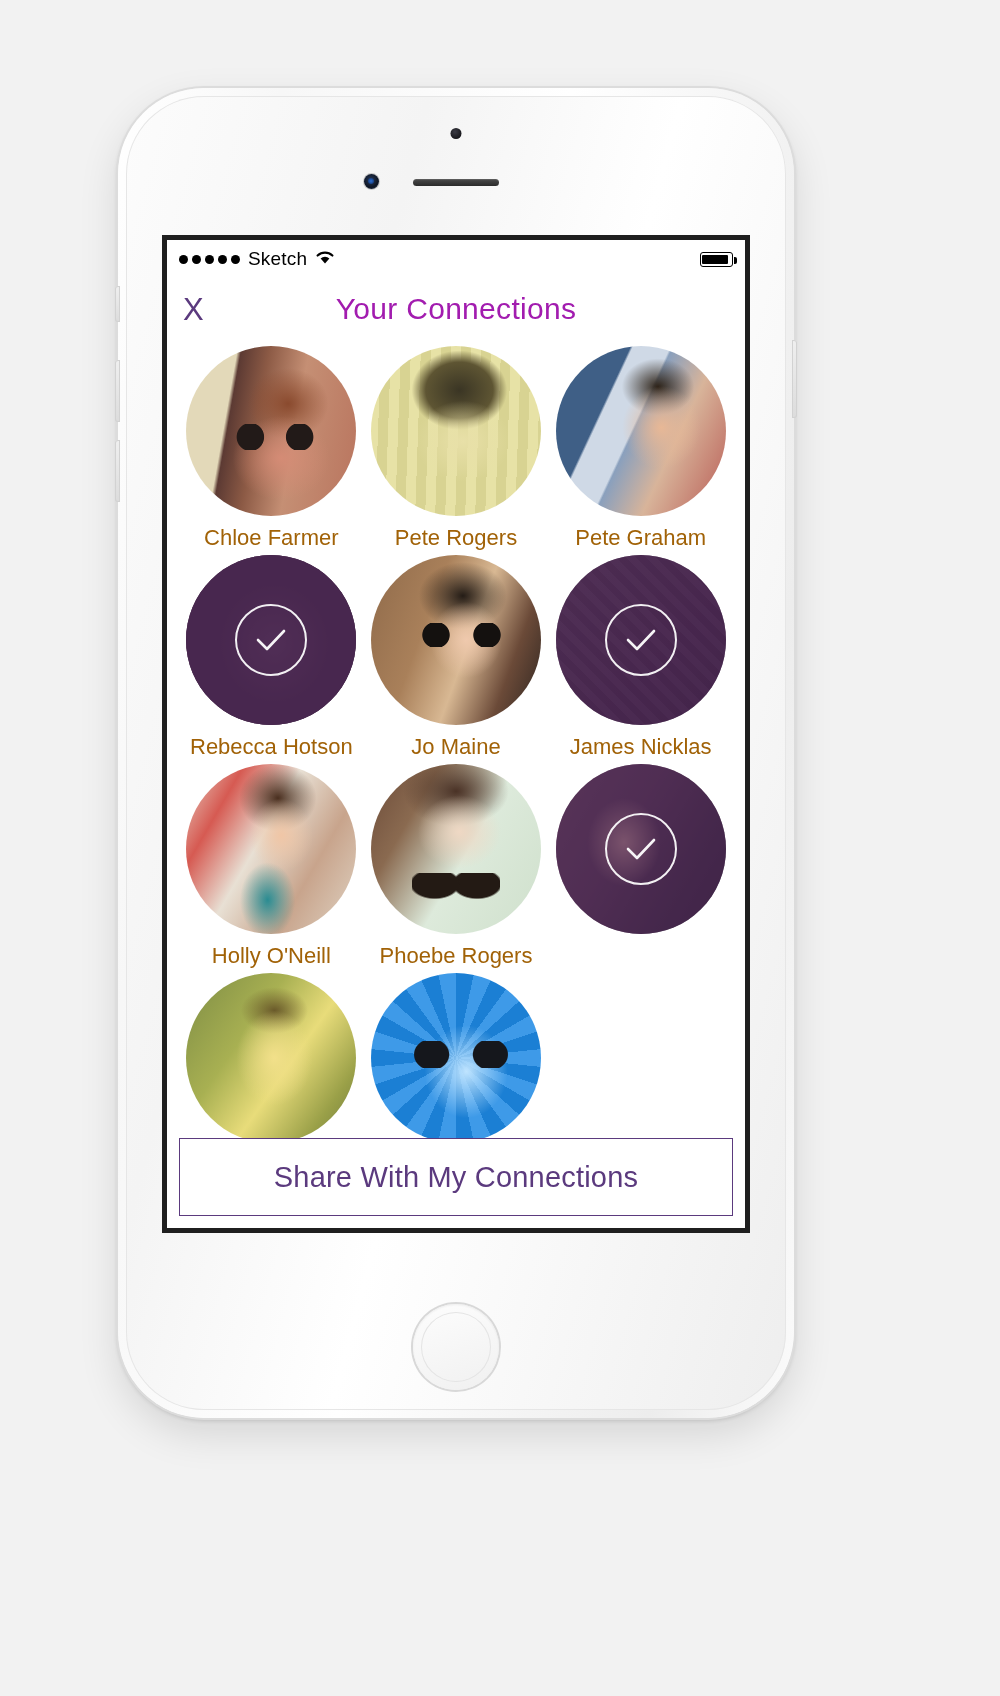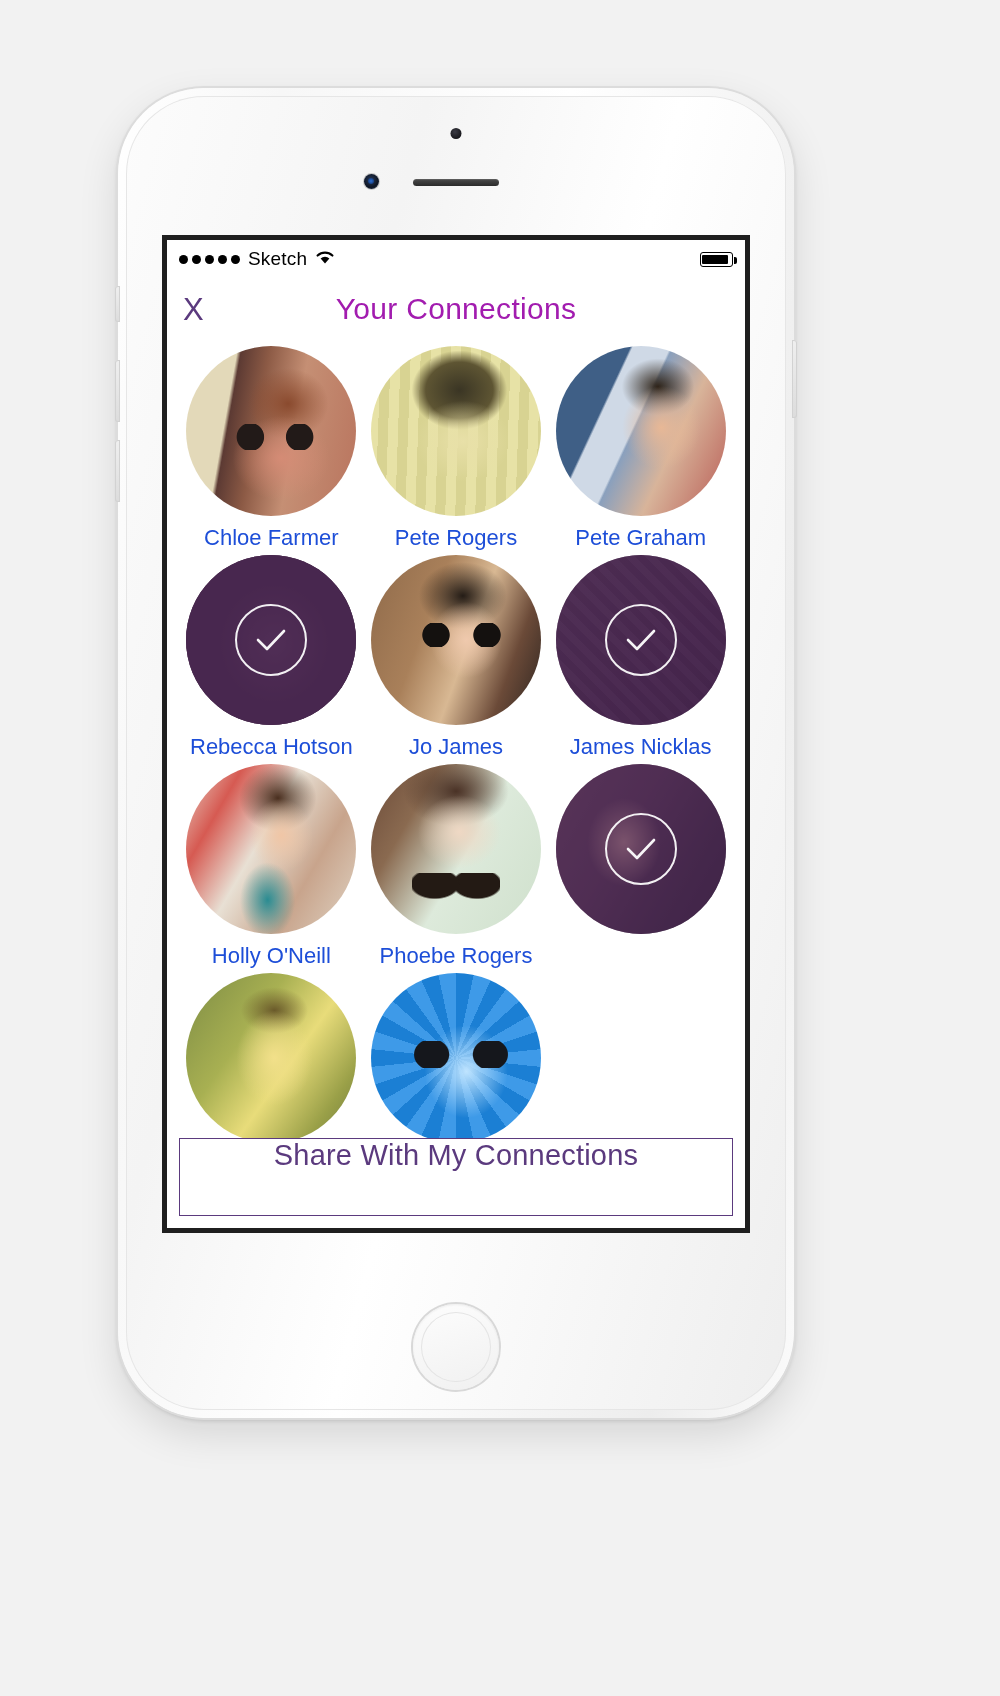--- a/index.html
+++ b/index.html
@@ -162,34 +162,34 @@
   }
   .check-circle {
     width: 72px; height: 72px; border-radius: 50%;
     border: 2.4px solid rgba(255,255,255,0.93);
     display: flex; align-items: center; justify-content: center;
   }
   .check-circle svg { display:block; }
   .connection-name {
     margin-top: 9px;
     font-size: 22px;
-    color: #1d4ed8;
+    color: #a16207;
     font-weight: 400;
     text-align: center;
     white-space: nowrap;
   }
 
   
   #share-button {
     position: absolute;
     left: 12px; right: 12px; bottom: 12px;
     height: 78px;
     background: #ffffff;
     border: 1.6px solid #5b3a7e;
-    display: flex; align-items: flex-start; justify-content: center;
+    display: flex; align-items: center; justify-content: center;
     cursor: pointer;
   }
   #share-button-label {
     font-size: 29px; color: #5b3a7e; font-weight: 400; letter-spacing: .2px;
   }
 
   
   .av-chloe {
     background:
       radial-gradient(ellipse 46% 40% at 56% 66%, rgba(214,140,118,0.95) 0%, rgba(214,140,118,0) 62%),
@@ -354,21 +354,21 @@
                 </svg>
               </span>
             </div>
           </div>
           <div class="connection-name">Rebecca Hotson</div>
         </div>
         <div class="connection-cell">
           <div class="avatar-wrap">
             <div class="avatar-img av-jo"></div>
           </div>
-          <div class="connection-name">Jo James</div>
+          <div class="connection-name">Jo Maine</div>
         </div>
         <div class="connection-cell">
           <div class="avatar-wrap">
             <div class="avatar-img av-james"></div>
             <div class="check-overlay">
               <span class="check-circle">
                 <svg width="40" height="32" viewBox="0 0 40 32">
                   <path d="M7 16 L16 25 L33 7" stroke="rgba(255,255,255,0.95)" stroke-width="2.6" fill="none" stroke-linecap="round" stroke-linejoin="round"></path>
                 </svg>
               </span>

